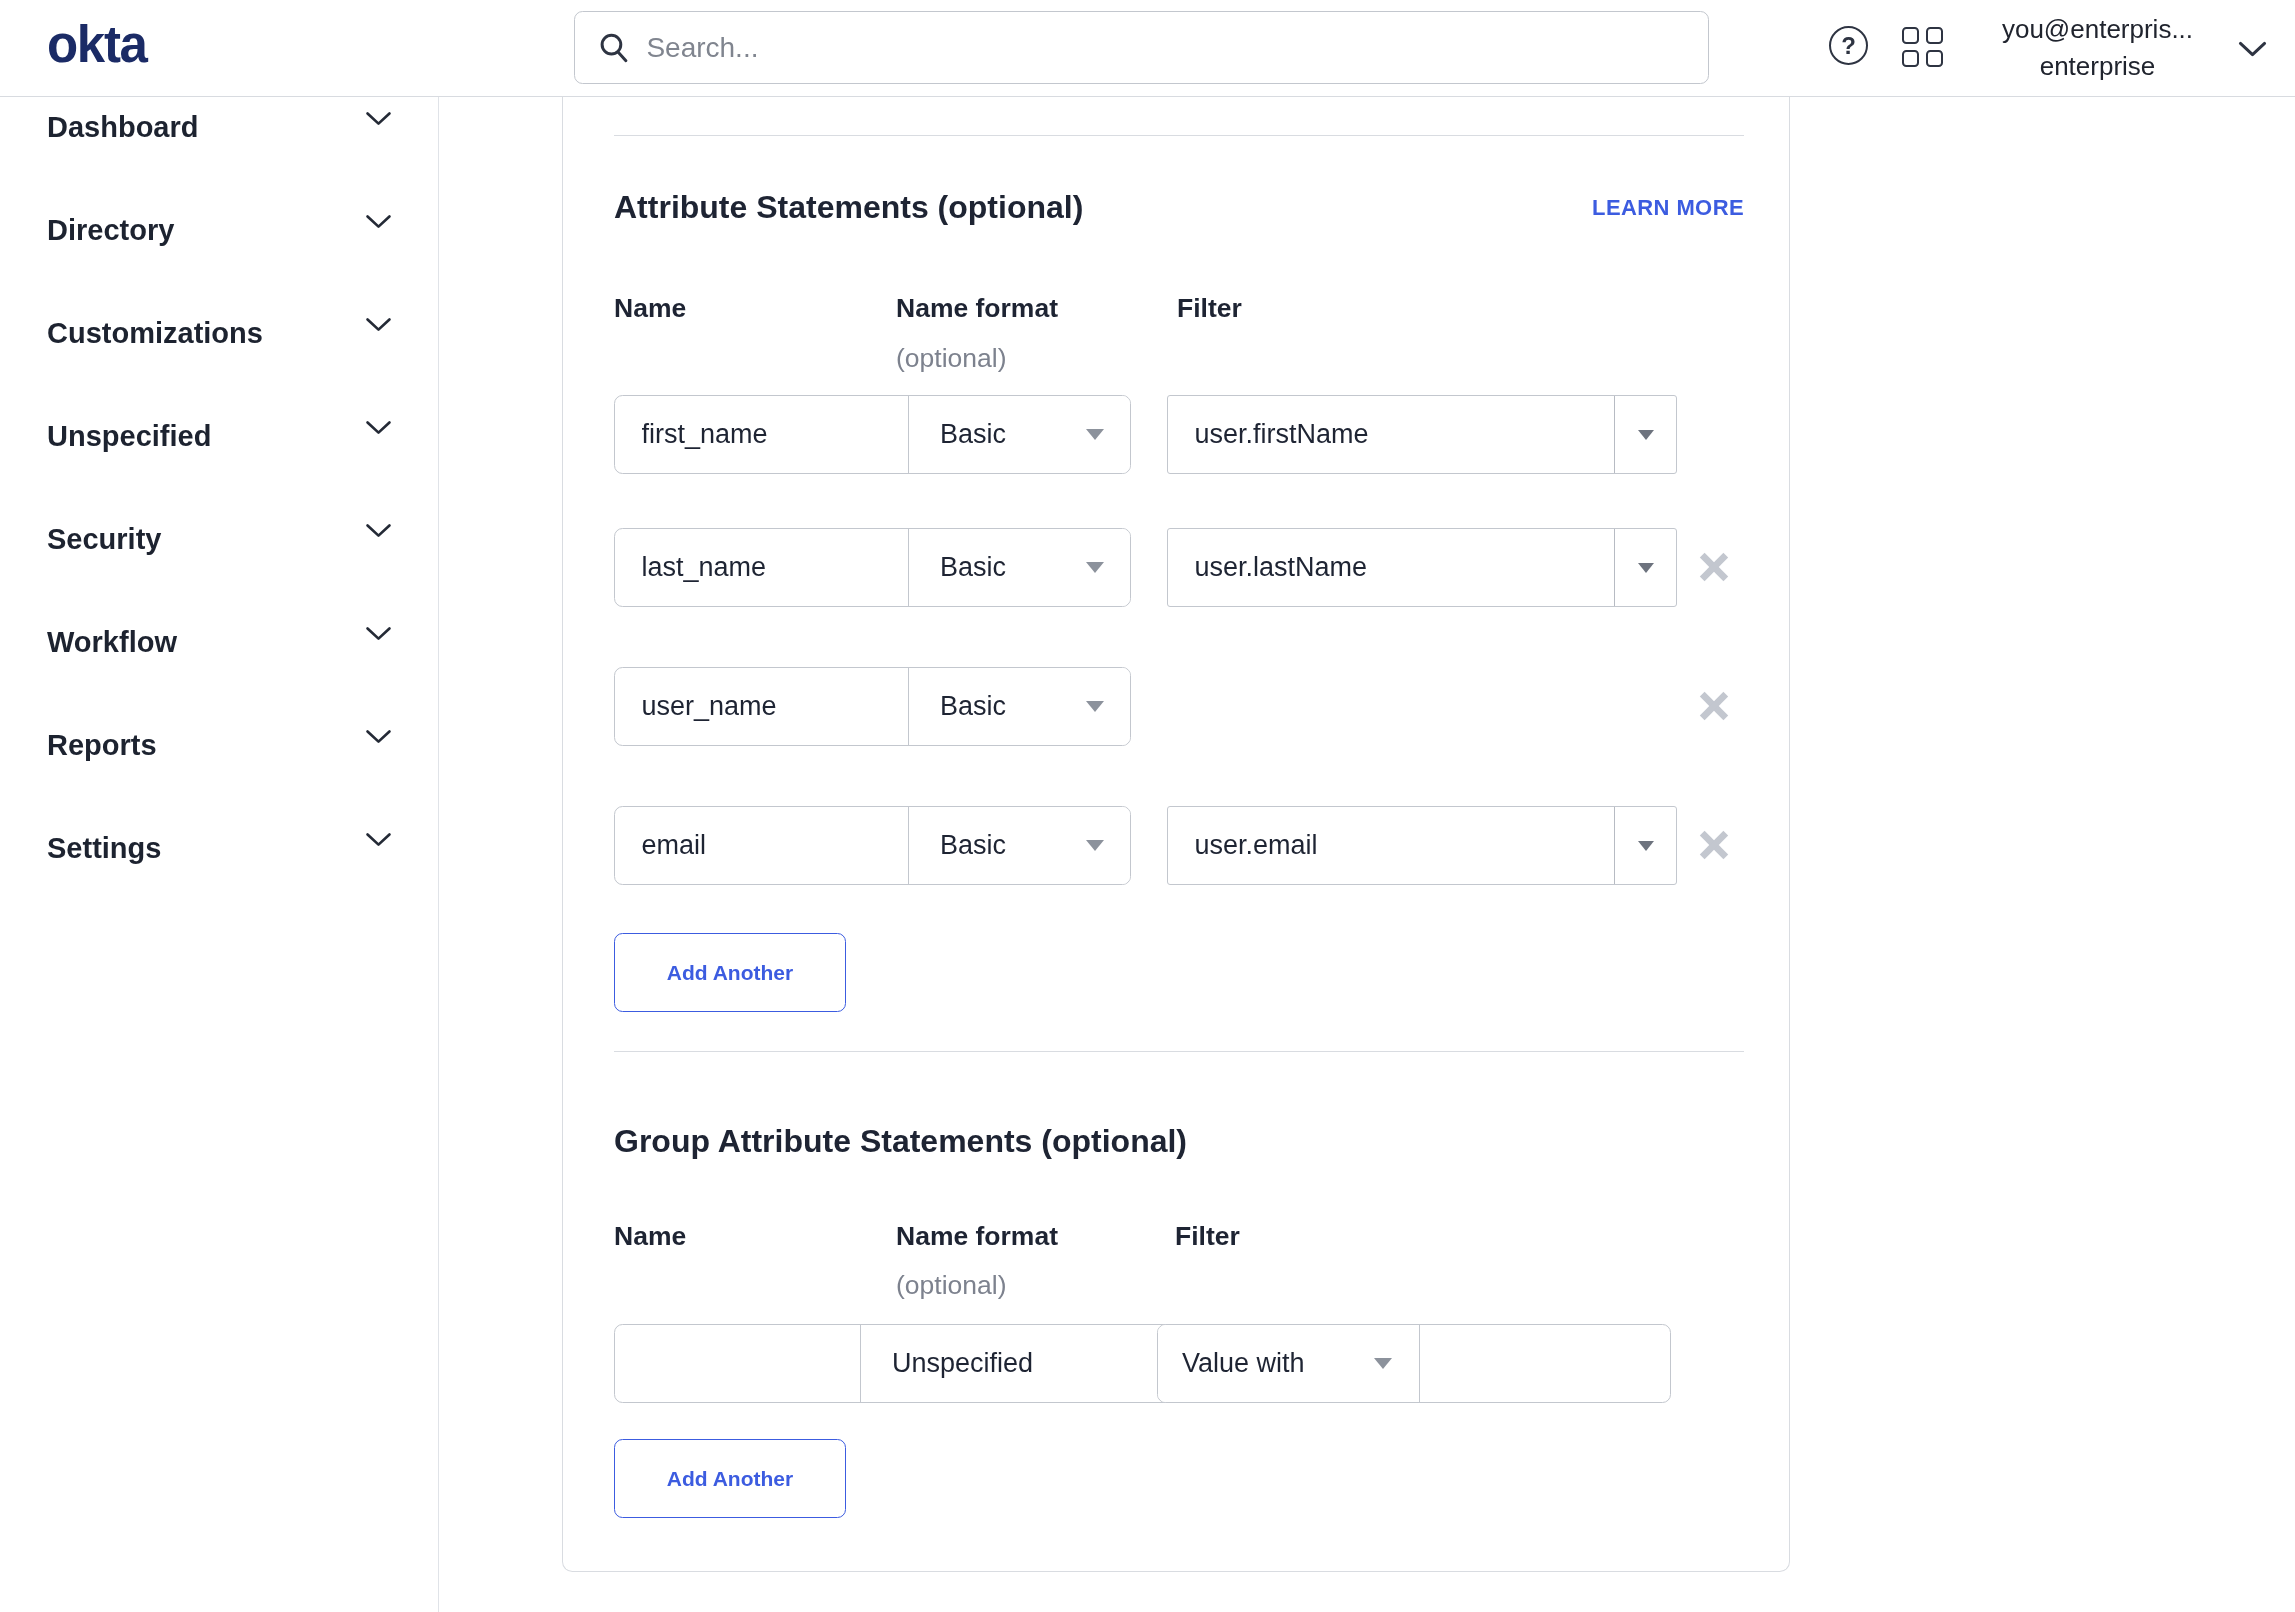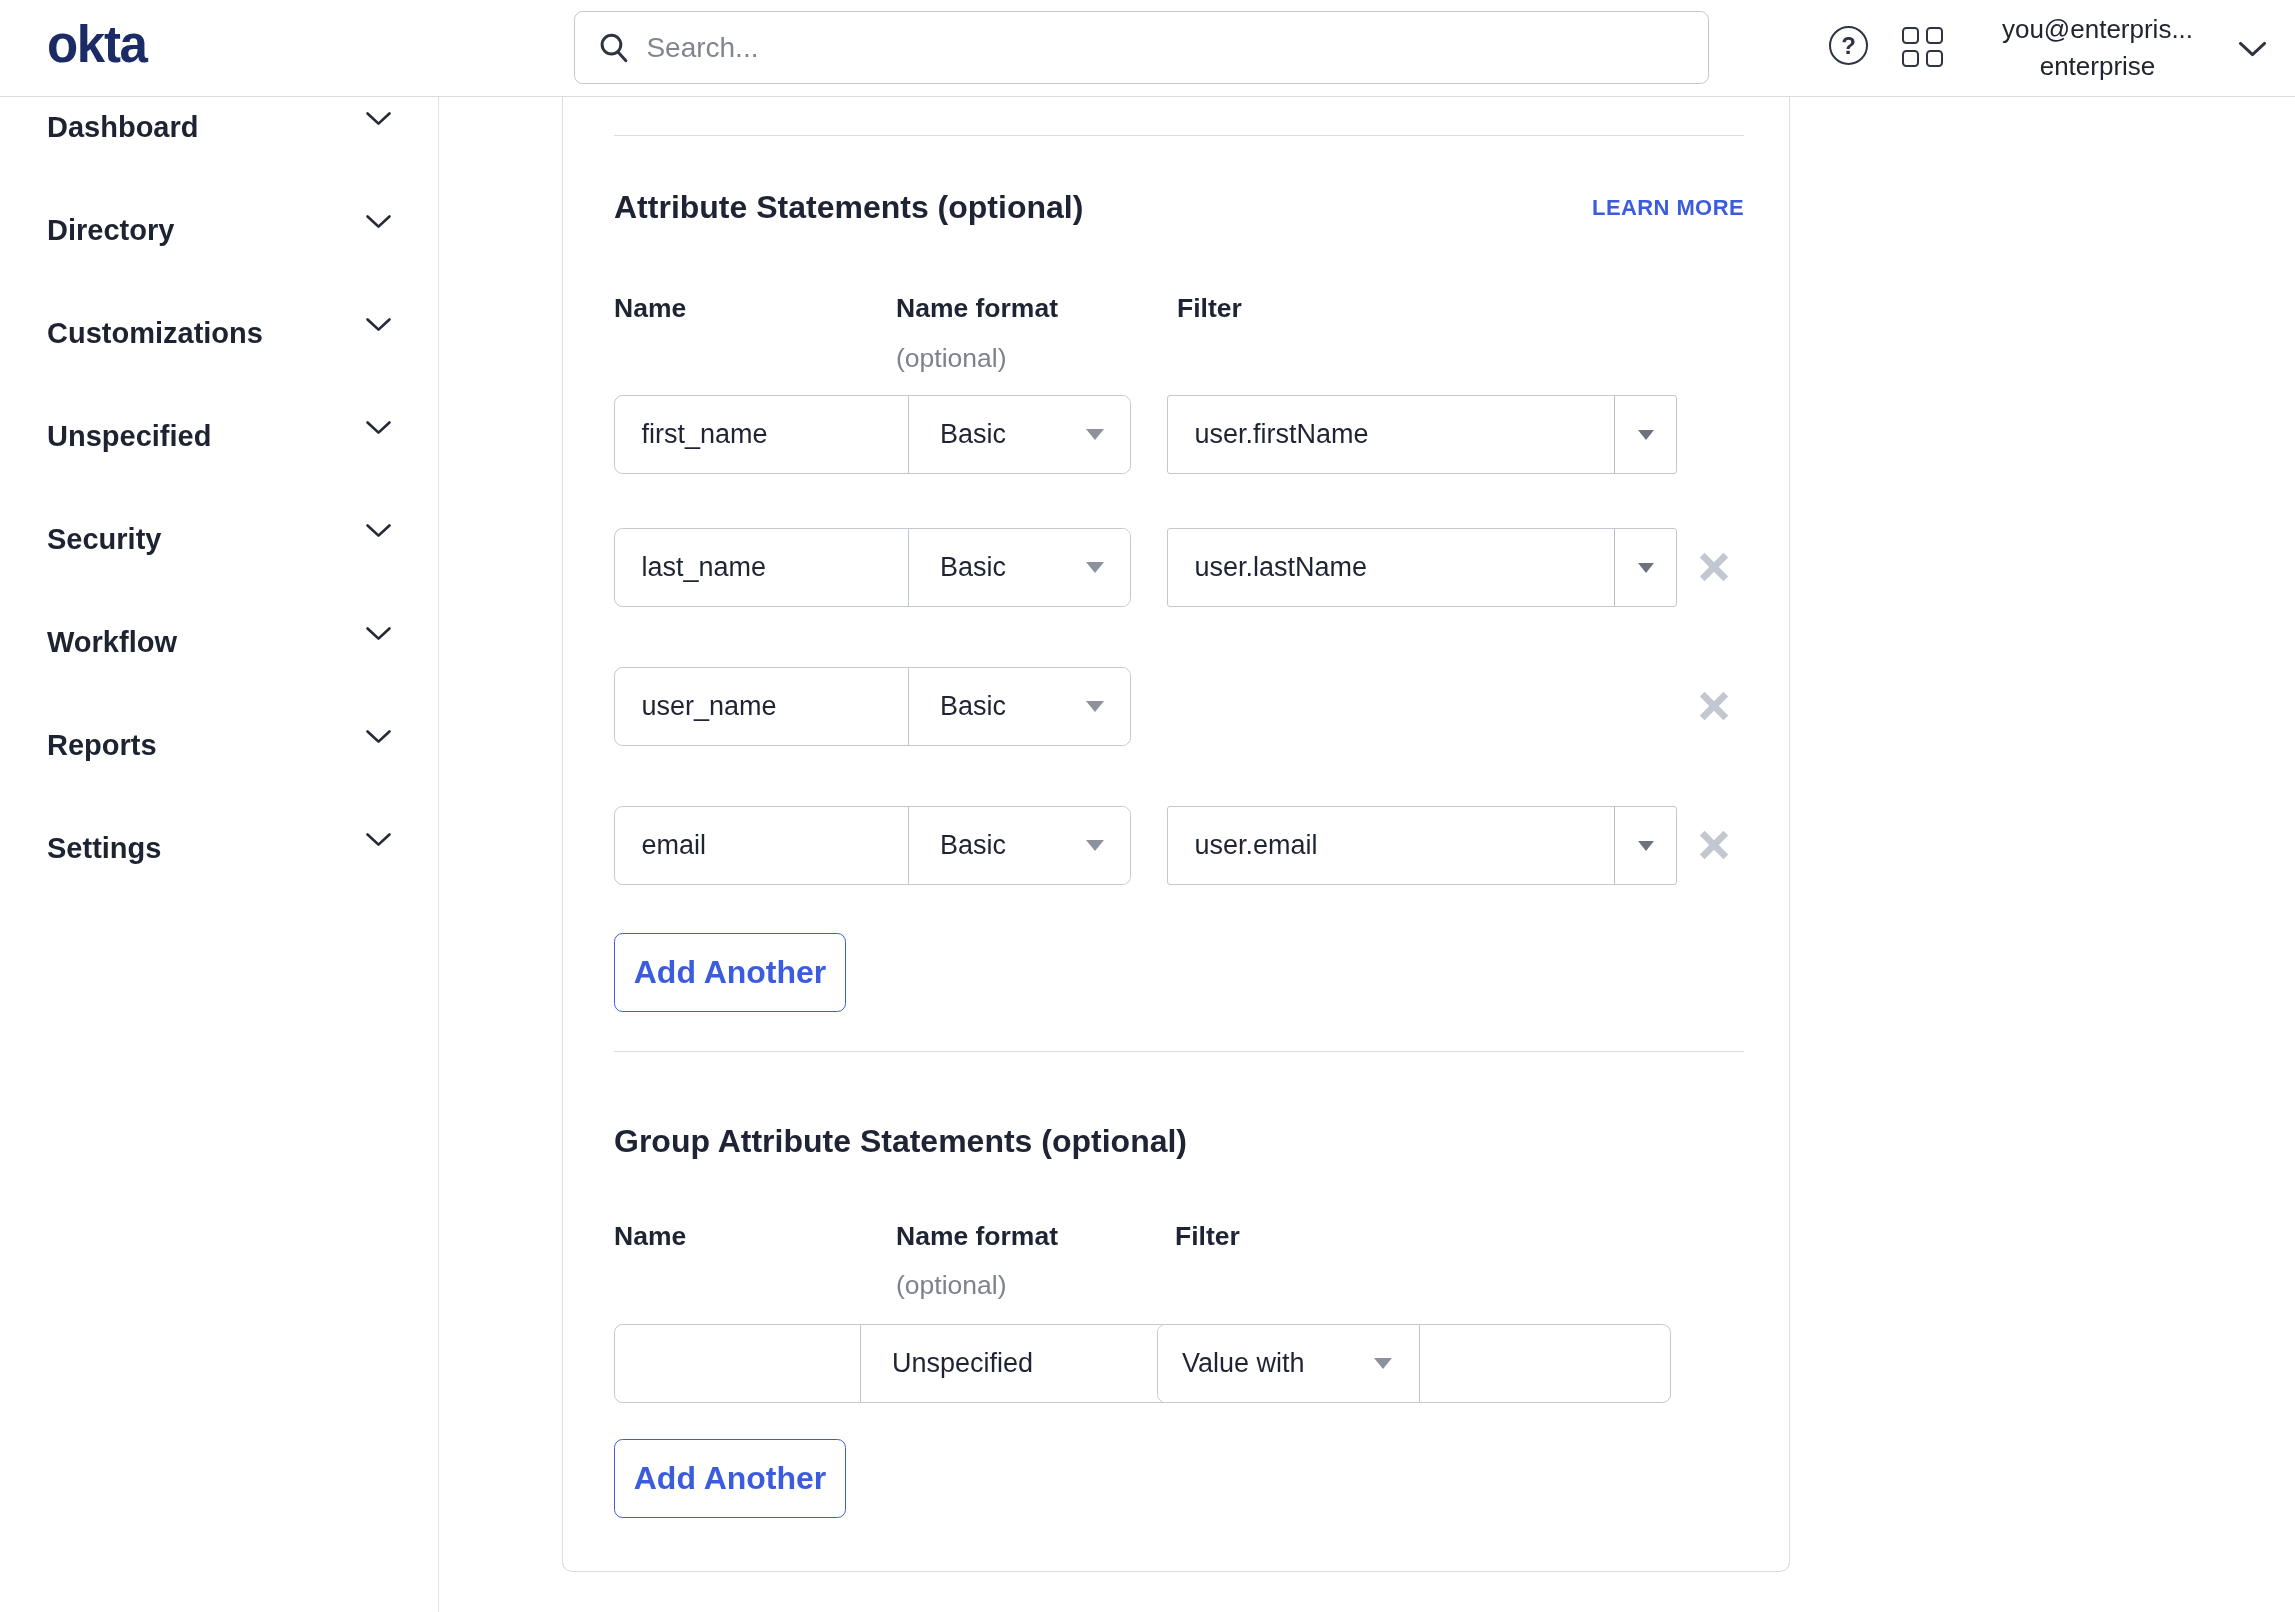--- a/index.html
+++ b/index.html
@@ -67,21 +67,21 @@
   .combo .ti { flex:1; border-right:0.9px solid #b7bbc3; border-radius:7.7px 0 0 7.7px; }
   .combo-btn { width:61px; background:#fff; border:none; cursor:pointer;
                display:flex; align-items:center; justify-content:center;
                border-radius:0 7.7px 7.7px 0; }
   .combo-btn .tri { border-left-width:8.5px; border-right-width:8.5px;
                     border-top:10.3px solid #6d737e; }
   .xbtn { position:absolute; left:1083px; top:23px; width:34px; height:34px;
           background:none; border:none; cursor:pointer; padding:0; }
   .add-btn { position:absolute; left:51px; width:232px; height:79px;
              border:1.7px solid #3c5ce0; border-radius:8.5px; background:#fff;
-             color:#3c5ce0; font-size:32px; font-weight:700; cursor:pointer;
+             color:#3c5ce0; font-size:21px; font-weight:700; cursor:pointer;
              font-family:"Liberation Sans", sans-serif; }
 
   .jn-gname { left:0; width:593px; }
   .jn-gname .ti { width:246px; border-right:0.9px solid #c3c7ce; border-radius:7.7px 0 0 7.7px; }
   .jn-filter { left:543px; width:514px; }
   .jn-filter .sel { flex:0 0 262px; border-right:0.9px solid #c3c7ce;
                     border-radius:7.7px 0 0 7.7px; padding:0 27px 0 24px; }
   .jn-filter .ti { flex:1; border-radius:0 7.7px 7.7px 0; }
 </style>
 </head>

